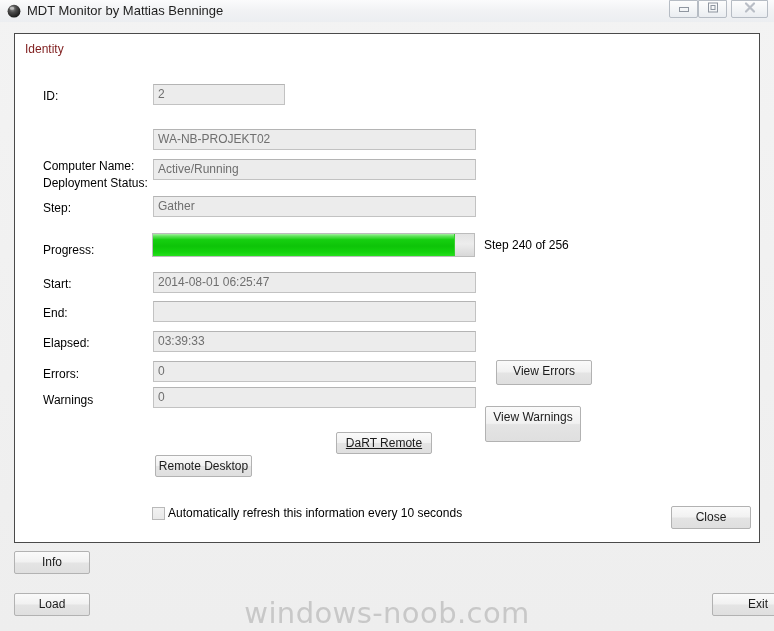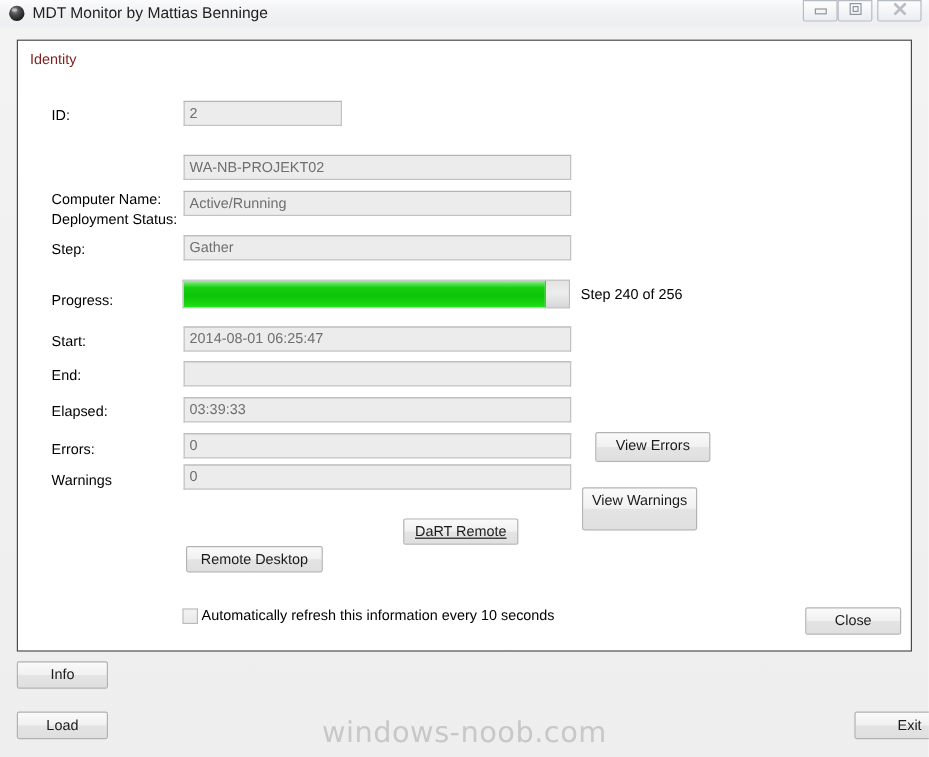--- a/index.html
+++ b/index.html
@@ -177,21 +177,21 @@
     line-height: 15px;
   }
 
   
   #watermark {
     position: absolute;
     left: 0; top: 596px;
     width: 774px;
     text-align: center;
     font-family: "DejaVu Sans", sans-serif;
-    font-size: 24px;
+    font-size: 29px;
     color: #c8c8c8;
     letter-spacing: 0.4px;
     white-space: nowrap;
   }
 </style>
 </head>
 <body>
 
 <div id="app-window">
 
@@ -267,21 +267,21 @@
     <div class="tbox" style="left:138px; top:297px; width:323px;">03:39:33</div>
 
     <div class="form-label" style="left:28px; top:333px;">Errors:</div>
     <div class="tbox" style="left:138px; top:327px; width:323px;">0</div>
     <div class="btn" style="left:470px; top:326px; width:96px; height:25px;margin-left:11px;">View Errors</div>
 
     <div class="form-label" style="left:28px; top:359px;">Warnings</div>
     <div class="tbox" style="left:138px; top:353px; width:323px;">0</div>
     <div class="btn" style="left:470px; top:352px; width:96px; height:36px;margin-top:20px;">View Warnings</div>
 
-    <div class="btn" style="left:140px; top:421px; width:114px; height:22px;">Remote Desktop</div>
+    <div class="btn" style="left:140px; top:421px; width:97px; height:22px;">Remote Desktop</div>
     <div class="btn" style="left:321px; top:398px; width:96px; height:22px;text-decoration:underline;">DaRT Remote</div>
 
     <div class="btn" style="left:656px; top:472px; width:80px; height:23px;">Close</div>
   </div>
 
   <div id="progress-track">
     <div id="progress-fill" style="width: 93.75%;"></div>
   </div>
   <div id="progress-caption">Step 240 of 256</div>
 

